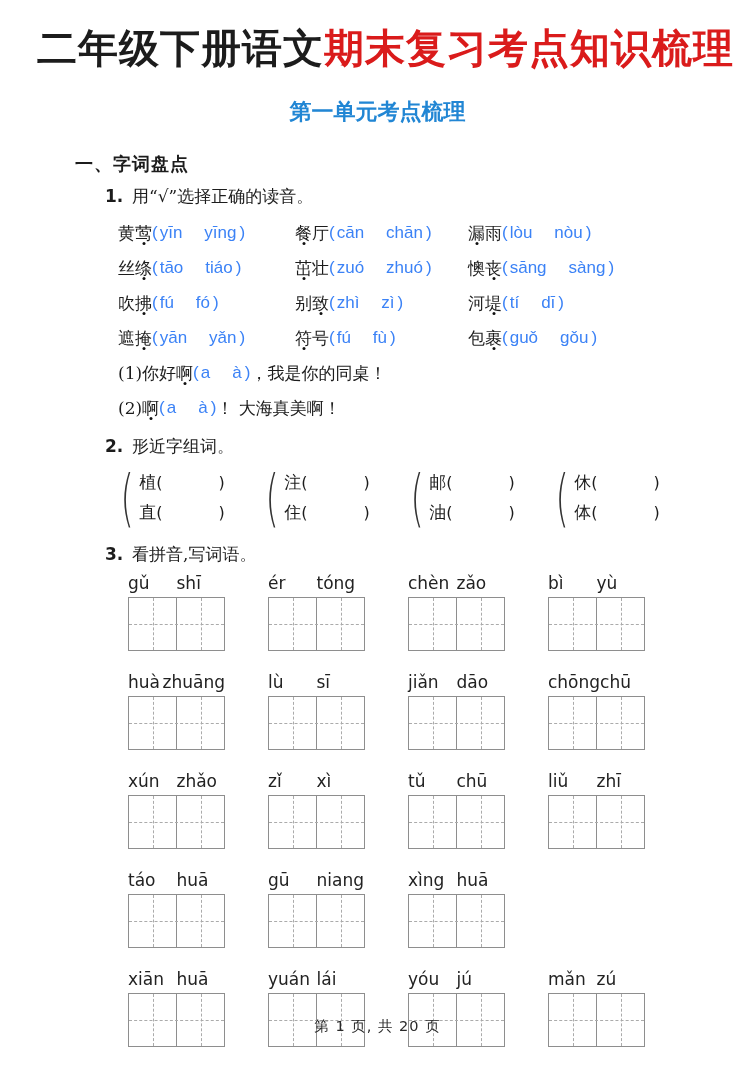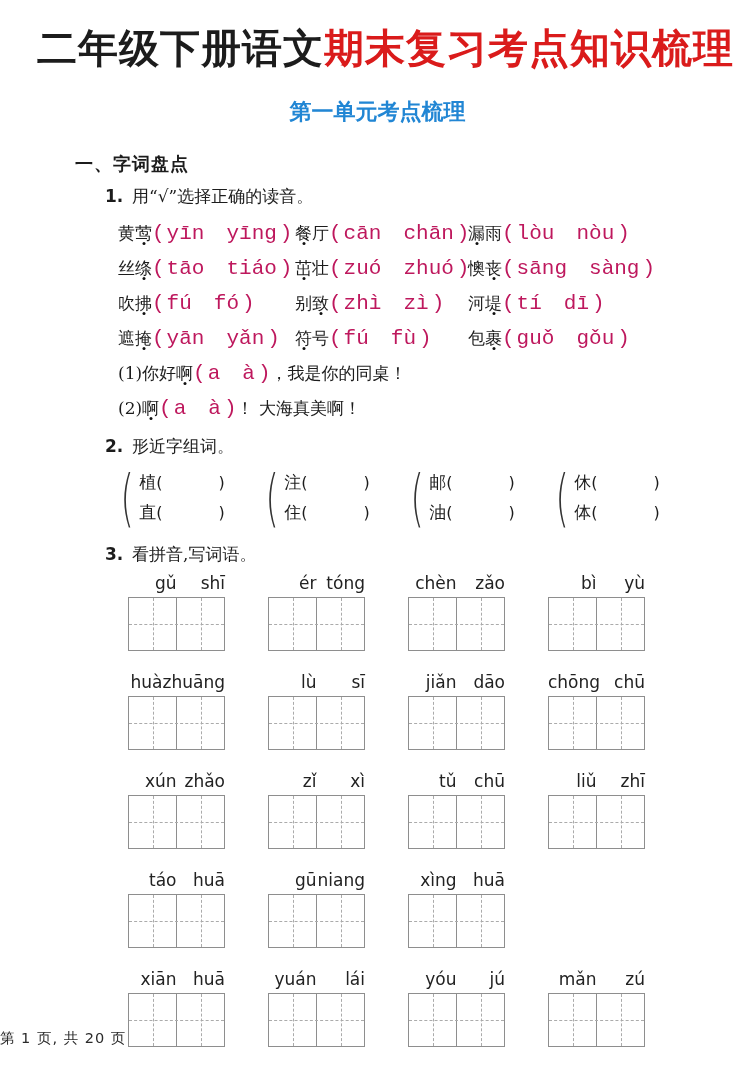--- a/index.html
+++ b/index.html
@@ -16,48 +16,48 @@
   .content{padding:0 40px 0 75px;margin-top:20px;}
   .sec-heading{margin-top:25px;font-size:18px;font-weight:bold;letter-spacing:1px;}
   .q-head{display:flex;margin-left:30px;margin-top:7px;font-size:17px;line-height:26px;}
   .q-num{width:27px;font-family:"DejaVu Sans","Liberation Sans",sans-serif;font-weight:bold;flex:none;}
   
   .q1-grid{margin-left:43px;margin-top:7px;display:grid;grid-template-columns:177px 173px 1fr;}
   .q1-cell{height:35px;display:flex;align-items:center;font-size:17px;white-space:nowrap;}
   .wchar{position:relative;display:inline-block;}
   .wchar.dotted::after{content:"";position:absolute;left:50%;top:20px;transform:translateX(-50%);
     width:3px;height:3px;border-radius:50%;background:#111;}
-  .popts{font-family:Liberation Mono, monospace;font-size:21px;color:#be185d;}
+  .popts{font-family:Liberation Sans, sans-serif;font-size:17px;color:#3b82f6;}
   .popts .o2{margin-left:22px;}
   .popts .pl{margin-right:2px;}
   .popts .pr{margin-left:3px;}
   .sub-item{margin-left:43px;height:35px;display:flex;align-items:center;font-size:17px;white-space:nowrap;}
   
   .q2-row{margin-left:40px;margin-top:8px;display:flex;}
   .pair{display:flex;align-items:center;width:137px;margin-right:8px;flex:none;}
   .brace{font-size:62px;font-weight:200;line-height:62px;color:#333;
     font-family:"DejaVu Sans","Liberation Sans",sans-serif;transform:scaleX(.55);transform-origin:center;}
   .pair-col{margin-left:0px;}
   .pair-line{height:30px;display:flex;align-items:center;font-size:17px;}
   .pair-line .blank{display:inline-block;width:56px;}
   .pair-line .paren{font-family:"DejaVu Sans","Liberation Sans",sans-serif;font-size:16px;}
   
   .q3-rows{margin-left:53px;margin-top:6px;}
   .py-row{display:flex;gap:43px;margin-bottom:21px;}
   .group{width:97px;flex:none;}
   .sylls{display:flex;height:24px;align-items:flex-start;
     font-family:"DejaVu Sans","Liberation Sans",sans-serif;font-size:17px;color:#222;}
-  .syll{flex:1;text-align:right;white-space:nowrap;}
+  .syll{flex:1;text-align:left;white-space:nowrap;}
   .boxes{position:relative;height:52px;border:1px solid #8e8e8e;display:flex;background:#fff;}
   .cellx{flex:1;position:relative;}
   .cellx + .cellx{border-left:1px solid #8e8e8e;}
   .vline{position:absolute;top:0;bottom:0;left:50%;width:0;border-left:1px dashed #ababab;}
   .hline{position:absolute;left:0;right:0;top:50%;height:0;border-top:1px dashed #ababab;}
   
-  .footer{position:absolute;bottom:32px;left:0;right:0;font-size:14.5px;color:#2a2a2a;
+  .footer{position:absolute;bottom:44px;left:0;right:0;text-align:center;font-size:14.5px;color:#2a2a2a;
     font-family:"DejaVu Sans","Liberation Sans",sans-serif;letter-spacing:1px;}
 </style>
 </head>
 <body>
 
 <div class="page">
 
   <div class="title"><span>二年级下册语文</span><span class="red">期末复习考点知识梳理</span></div>
 
   <div class="subtitle">第一单元考点梳理</div>

